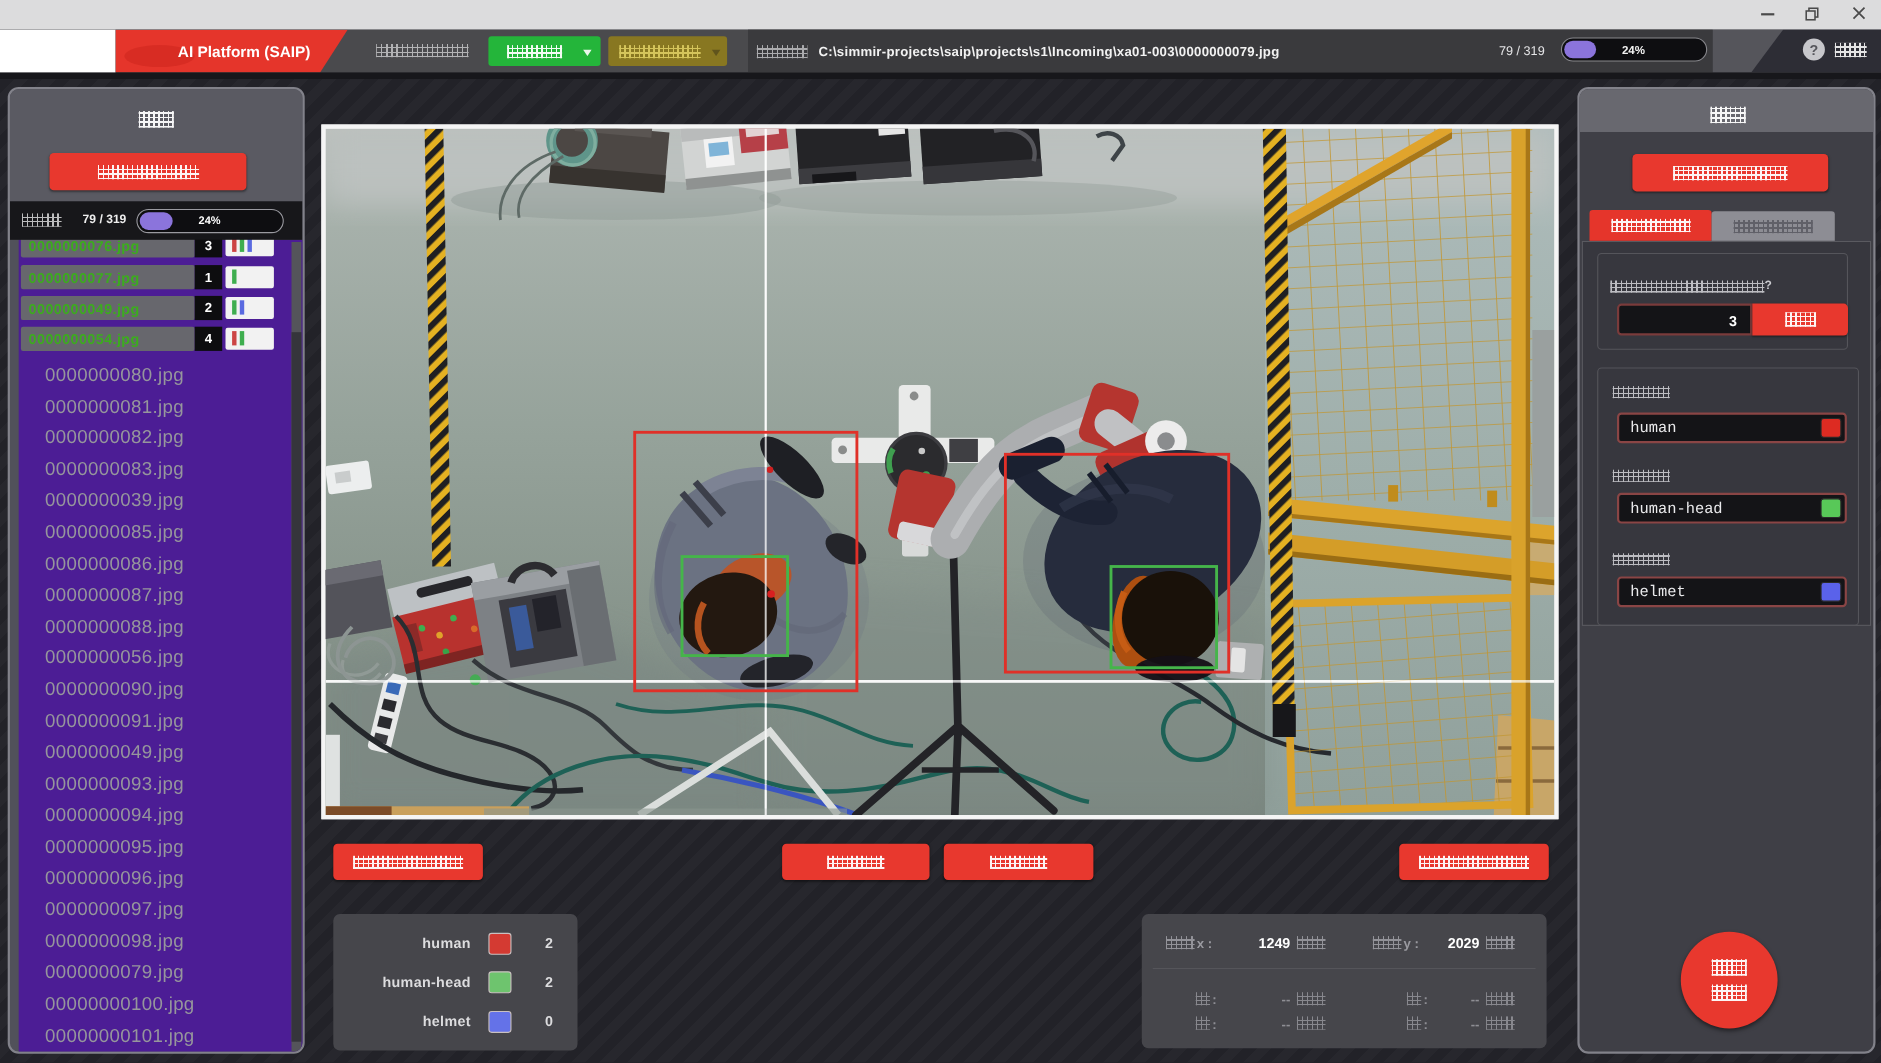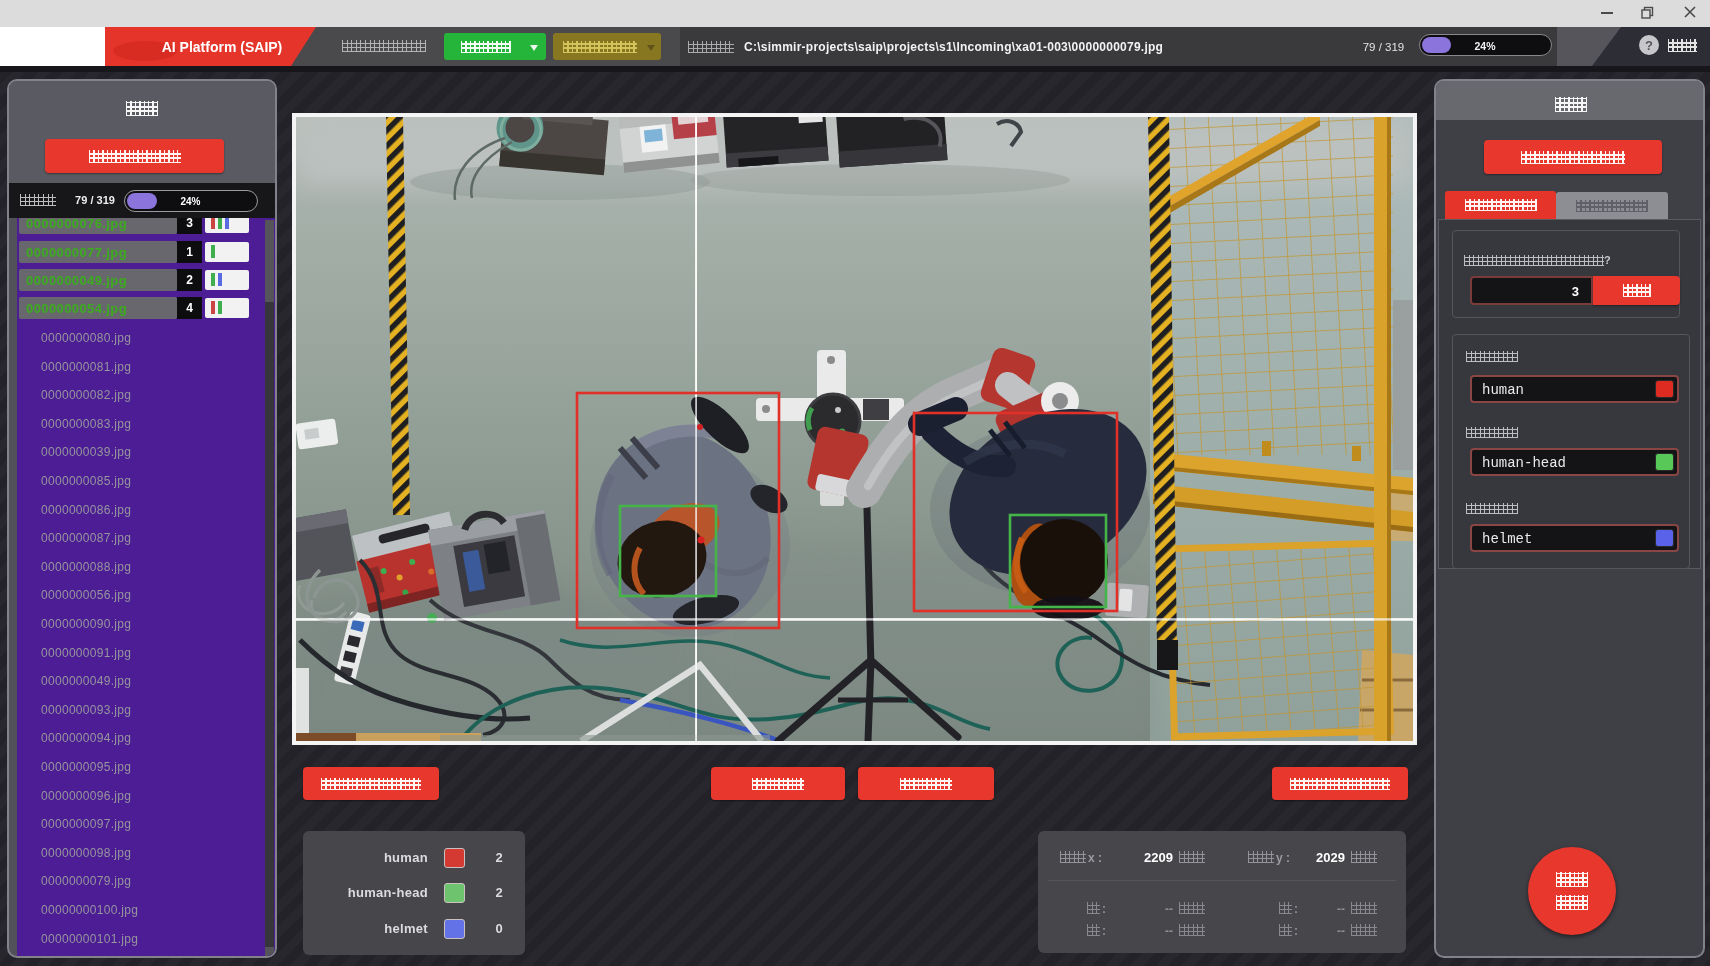--- a/index.html
+++ b/index.html
@@ -28,21 +28,21 @@
 #lsb-top{left:0;top:0;width:266px;height:102px;background:#5a5a62}
 #lsb-strip{left:0;top:102px;width:266px;height:35px;background:#17171a;z-index:3}
 #lsb-list{left:8px;top:137px;width:293px;height:742px;background:#4c1d95}
 .frow{position:absolute;left:0px;width:260px;height:22px}
 .frow .bg{position:absolute;left:2px;top:0;width:158px;height:22px;background:#67676d;border-radius:2px}
 .frow .nm{position:absolute;left:9px;top:4px;font-size:13px;font-weight:bold;letter-spacing:.4px;color:#3cac1e}
 .frow .bd{position:absolute;left:160px;top:0;width:25px;height:22px;background:#0d0d0f;color:#fff;
  font-size:12px;font-weight:bold;text-align:center;line-height:22px}
 .frow .th{position:absolute;left:188px;top:1px;width:44px;height:20px;background:#f2f2f2;border-radius:2px}
 .frow .th i{position:absolute;top:3px;width:4px;height:13px}
-.gname{position:absolute;left:24px;font-size:12px;letter-spacing:.3px;color:#96969c}
+.gname{position:absolute;left:24px;font-size:17px;letter-spacing:.3px;color:#96969c}
 
 .panel{position:absolute;background:#46464b;border-radius:6px}
 
 #rsb{left:1434px;top:79px;width:271px;height:879px;background:#3f3f46;border:2px solid #82828a;border-radius:10px;overflow:hidden}
 #rsb-top{left:0;top:0;width:267px;height:39px;background:#68686f}
 .tab-panel{position:absolute;border:1px solid #5a5a60;background:#37373e}
 .inp{position:absolute;background:#141417;border:2px solid #8a4545;border-radius:4px}
 .swatch{position:absolute;border-radius:3px;border:1px solid #2a2a2a}
 </style></head>
 <body>
@@ -443,21 +443,21 @@
    <div class="abs" style="left:141px;top:52px;width:21px;height:20px;background:#6ec46e;border:1px solid #c9c0c0;border-radius:3px"></div>
    <div class="abs" style="left:186px;top:54px;width:20px;text-align:center;color:#dcdcde;font-size:13px;font-weight:bold">2</div>
    <div class="abs" style="left:0;top:90px;width:125px;text-align:right;color:#dcdcde;font-size:13px;font-weight:bold;letter-spacing:.3px">helmet</div>
    <div class="abs" style="left:141px;top:88px;width:21px;height:20px;background:#6472e8;border:1px solid #c9c0c0;border-radius:3px"></div>
    <div class="abs" style="left:186px;top:90px;width:20px;text-align:center;color:#dcdcde;font-size:13px;font-weight:bold">0</div>
  </div>
 
  <div class="panel" style="left:1038px;top:831px;width:368px;height:122px;font-size:12px">
    <span class="zh abs" style="left:22px;top:20px;width:26px;height:12px;color:#9a9aa0"></span>
    <div class="abs" style="left:50px;top:20px;color:#9a9aa0;font-weight:bold">x :</div>
-   <div class="abs" style="left:90px;top:19px;width:45px;text-align:right;color:#fff;font-size:13px;font-weight:bold">2209</div>
+   <div class="abs" style="left:90px;top:19px;width:45px;text-align:right;color:#fff;font-size:13px;font-weight:bold">1249</div>
    <span class="zh abs" style="left:141px;top:20px;width:26px;height:12px;color:#9a9aa0"></span>
    <span class="zh abs" style="left:210px;top:20px;width:26px;height:12px;color:#9a9aa0"></span>
    <div class="abs" style="left:238px;top:20px;color:#9a9aa0;font-weight:bold">y :</div>
    <div class="abs" style="left:262px;top:19px;width:45px;text-align:right;color:#fff;font-size:13px;font-weight:bold">2029</div>
    <span class="zh abs" style="left:313px;top:20px;width:26px;height:12px;color:#9a9aa0"></span>
    <div class="abs" style="left:10px;top:49px;width:348px;height:1px;background:#55555a"></div>
    <span class="zh abs" style="left:49px;top:71px;width:13px;height:12px;color:#8e8e94"></span>
       <div class="abs" style="left:64px;top:71px;color:#8e8e94;font-weight:bold">:</div>
    <div class="abs" style="left:100px;top:71px;width:35px;text-align:right;color:#8e8e94;font-weight:bold">--</div>
    <span class="zh abs" style="left:141px;top:71px;width:26px;height:12px;color:#8e8e94"></span>

